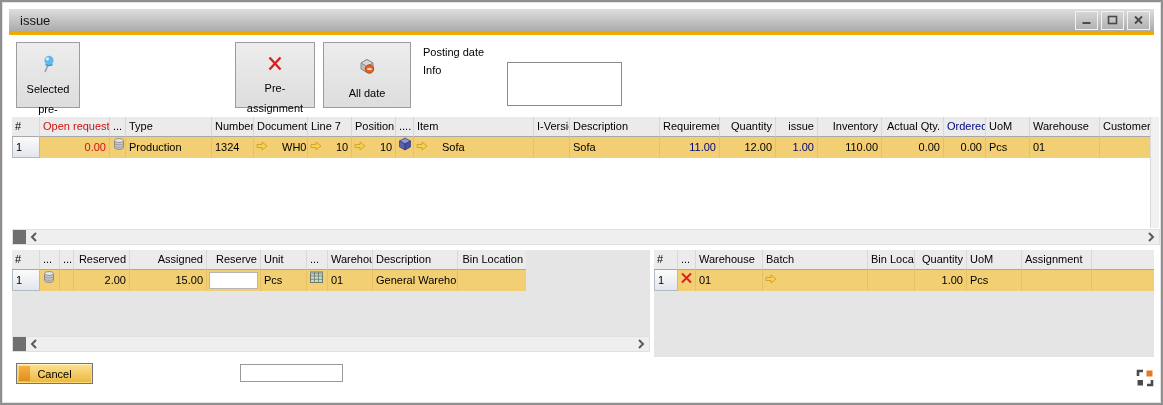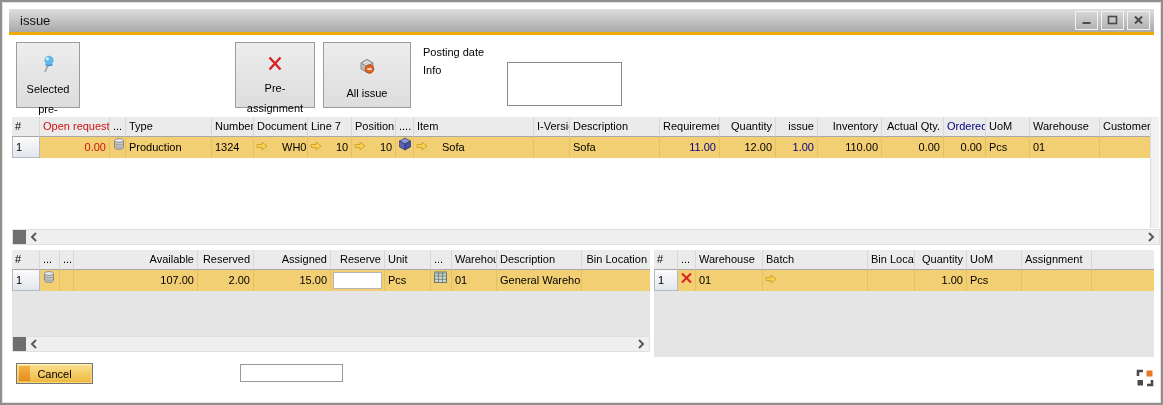--- a/index.html
+++ b/index.html
@@ -104,21 +104,21 @@
   </button>
   <button class="tbtn" style="left:321px;width:88px;">
     <span class="ticon">
         <svg width="20" height="18" viewBox="0 0 20 18">
           <polygon points="4,6 10,2.5 16,6 16,12 10,15.5 4,12" fill="#bdbdbd" stroke="#8a8a8a"></polygon>
           <polygon points="4,6 10,9.5 16,6 10,2.5" fill="#d6d6d6" stroke="#8a8a8a"></polygon>
           <circle cx="12.5" cy="12" r="4.2" fill="#e8641e" stroke="#b04a12"></circle>
           <rect x="10.4" y="11.3" width="4.2" height="1.5" fill="#ffffff"></rect>
         </svg>
       </span>
-    <span class="tlabel">All issue</span>
+    <span class="tlabel">All date</span>
   </button>
 
   <div class="flabel" style="left:421px;top:44px;">Posting date</div>
   <div class="flabel" style="left:421px;top:62px;">Info</div>
   <textarea class="infobox" style="left: 505px; top: 60px; width: 115px; height: 44px;"></textarea>
 
   <div class="tbl" style="left:10px;top:115px;width:1138px;height:111px;">
     <div class="thead">
       <div style="width:28px">#</div>
       <div style="width:70px" class="r red">Open requests</div>
@@ -214,41 +214,39 @@
         </svg>
       </span>
   </div>
 
   <div class="graypad" style="left:10px;top:248px;width:638px;height:86px;"></div>
   <div class="tbl" style="left:10px;top:248px;width:638px;background:transparent;">
     <div class="thead">
       <div style="width:28px">#</div>
       <div style="width:20px">...</div>
       <div style="width:14px">...</div>
-      <div style="width:124px" class="r">Available</div>
       <div style="width:56px" class="r">Reserved</div>
       <div style="width:77px" class="r">Assigned</div>
       <div style="width:54px" class="r">Reserve</div>
       <div style="width:46px">Unit</div>
       <div style="width:21px">...</div>
       <div style="width:45px">Warehouse</div>
       <div style="width:85px">Description</div>
       <div style="width:68px;border-right:none" class="r">Bin Location</div>
     </div>
     <div class="trow">
       <div class="numcell" style="width:28px">1</div>
       <div style="width:20px" class="icell">
         <span><svg width="14" height="14" viewBox="0 0 14 14">
               <path d="M2.5 3.5 v7 a4.5 1.9 0 0 0 9 0 v-7" fill="#c9c9c9" stroke="#7d7d7d" stroke-width="0.8"></path>
               <ellipse cx="7" cy="3.5" rx="4.5" ry="1.9" fill="#e9e9e9" stroke="#7d7d7d" stroke-width="0.8"></ellipse>
               <path d="M2.5 6 a4.5 1.9 0 0 0 9 0 M2.5 8.5 a4.5 1.9 0 0 0 9 0" fill="none" stroke="#7d7d7d" stroke-width="0.6"></path>
             </svg></span>
       </div>
       <div style="width:14px"></div>
-      <div style="width:124px" class="r">107.00</div>
       <div style="width:56px" class="r">2.00</div>
       <div style="width:77px" class="r">15.00</div>
       <div style="width:54px" class="icell">
         <input class="cellinput" type="text" value="" style="">
       </div>
       <div style="width:46px">Pcs</div>
       <div style="width:21px" class="icell">
         <span><svg width="15" height="14" viewBox="0 0 15 14">
               <rect x="1.5" y="2" width="12" height="10.5" fill="#cfd8cf" stroke="#6a7a6a"></rect>
               <rect x="1.5" y="2" width="12" height="2.2" fill="#9aa89a"></rect>

